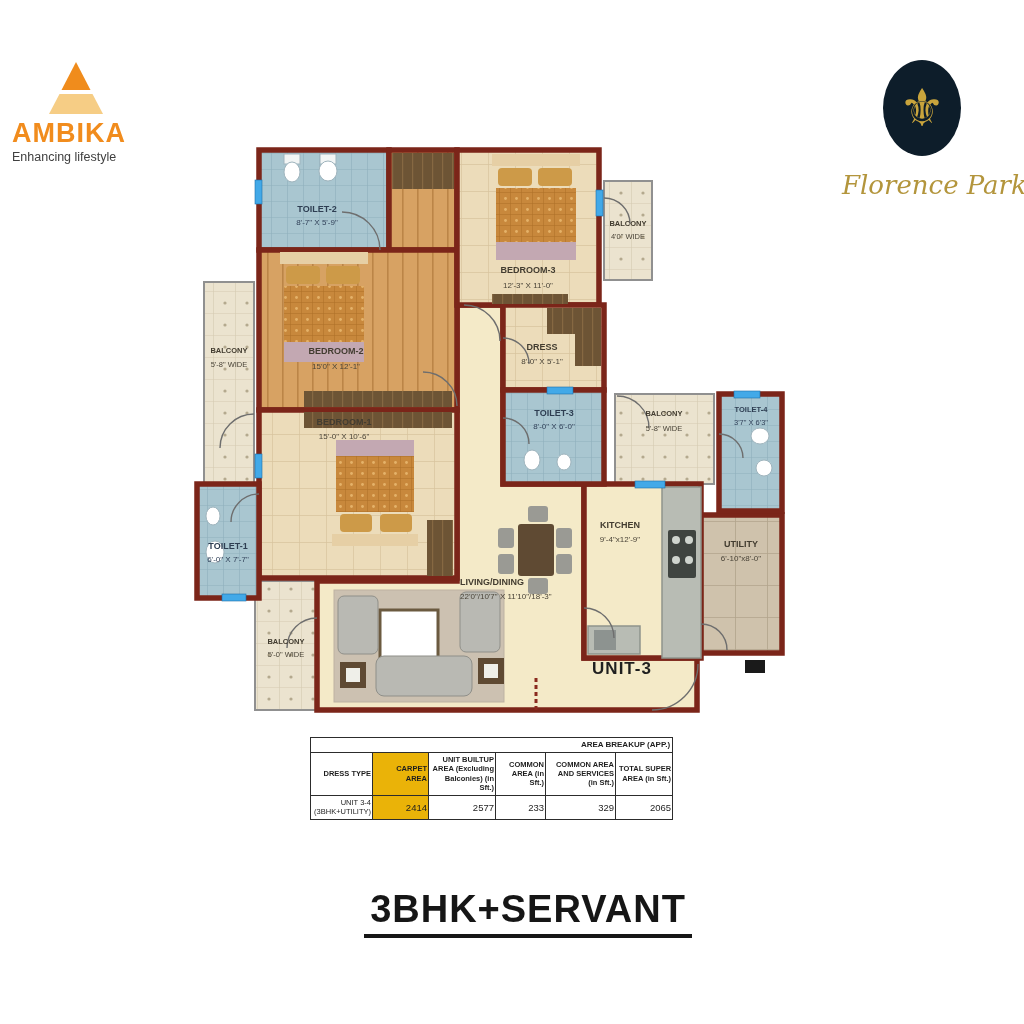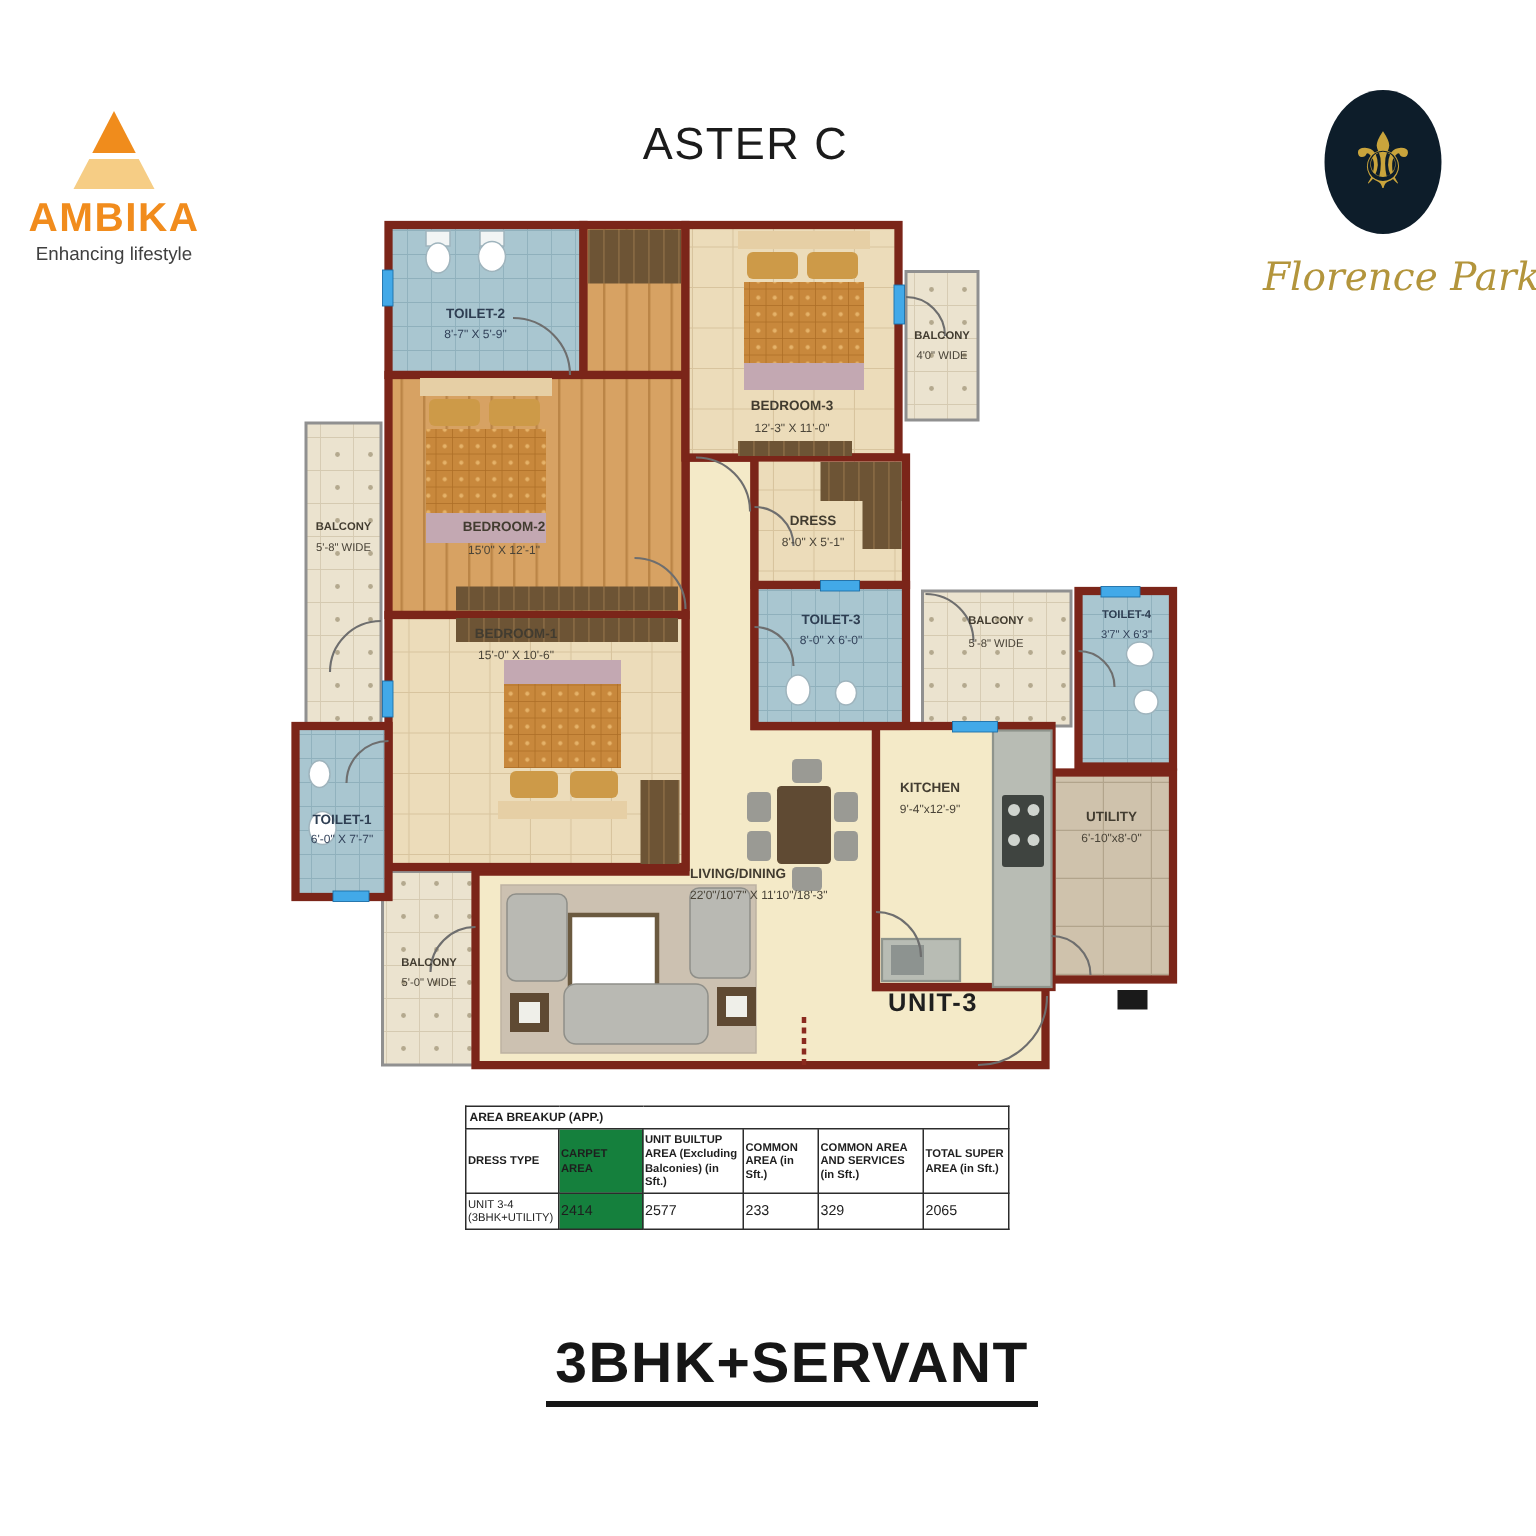--- a/index.html
+++ b/index.html
@@ -1,20 +1,20 @@
 <!DOCTYPE html>
 <html><head>
 <meta charset="utf-8">
 <style>
   * { margin:0; padding:0; box-sizing:border-box; }
   html,body { width:1024px; height:1024px; background:#ffffff; font-family:"Liberation Sans", sans-serif; }
   .canvas { position:relative; width:1024px; height:1024px; background:#fff; overflow:hidden; }
 
   
-  .brand-left { position:absolute; left:12px; top:72px; width:128px; text-align:center; }
+  .brand-left { position:absolute; left:12px; top:60px; width:128px; }
   .brand-left .tri { display:block; margin:0 auto; }
   .brand-left .bname { font-size:27px; font-weight:700; color:#f18c1d; letter-spacing:1px; margin-top:2px; }
   .brand-left .btag { font-size:12.5px; color:#404040; margin-top:1px; }
 
   
   .page-title { position:absolute; left:377px; top:80px; width:240px; text-align:center;
     font-size:30px; color:#1b1b1b; font-weight:500; letter-spacing:1px; }
 
   
   .brand-right { position:absolute; left:842px; top:60px; width:160px; text-align:center; }
@@ -29,25 +29,25 @@
   .floor-plan text { font-family:"Liberation Sans", sans-serif; }
   .lbl  { fill:#423c30; font-size:9px; font-weight:700; }
   .dim  { fill:#4a4438; font-size:8px; }
   .lblb { fill:#2e3e52; font-size:9px; font-weight:700; }
   .dimb { fill:#32425a; font-size:8px; }
   .sm   { font-size:7.5px; }
   .unit { fill:#1f1f1f; font-size:17px; font-weight:600; letter-spacing:1px; }
 
   
   .area-table { position:absolute; left:310px; top:737px; width:362px; border-collapse:collapse;
-    font-size:7.5px; color:#1e1e1e; text-align:left; table-layout:fixed; }
+    font-size:7.5px; color:#1e1e1e; text-align:right; table-layout:fixed; }
   .area-table th, .area-table td { border:1px solid #2c2c2c; padding:2px 1px; line-height:1.25; }
   .area-table .title-cell { font-size:8px; font-weight:700; padding:2px; }
   .area-table td.val { font-size:9.5px; padding:6px 1px; }
-  .area-table .green { background:#15803d; }
+  .area-table .green { background:#eab308; }
   .c0{width:62px}.c1{width:56px}.c2{width:67px}.c3{width:50px}.c4{width:70px}.c5{width:57px}
 
   
   .bhk-wrap { position:absolute; left:0; top:888px; width:1024px; text-align:center;margin-left:16px; }
   .bhk { display:inline-block; font-size:38px; font-weight:800; letter-spacing:1px; color:#161616;
     border-bottom:4px solid #161616; padding:0 6px 3px 6px; }
 </style>
 </head>
 <body>
 
@@ -55,21 +55,20 @@
 
   <div class="brand-left">
     <svg class="tri" width="58" height="56" viewBox="0 0 58 56">
       <polygon points="29,2 43.5,30 14.5,30" fill="#f08c1c"></polygon>
       <polygon points="12.5,34 45.5,34 56,54 2,54" fill="#f6cd85"></polygon>
     </svg>
     <div class="bname">AMBIKA</div>
     <div class="btag">Enhancing lifestyle</div>
   </div>
 
-  <div class="page-title">ASTER C</div>
 
   <div class="brand-right">
     <div class="oval">
       <span class="fleur">⚜</span>
     </div>
     <div class="script">Florence Park</div>
   </div>
 
   <svg class="floor-plan" viewBox="0 0 600 580">
     <defs>

